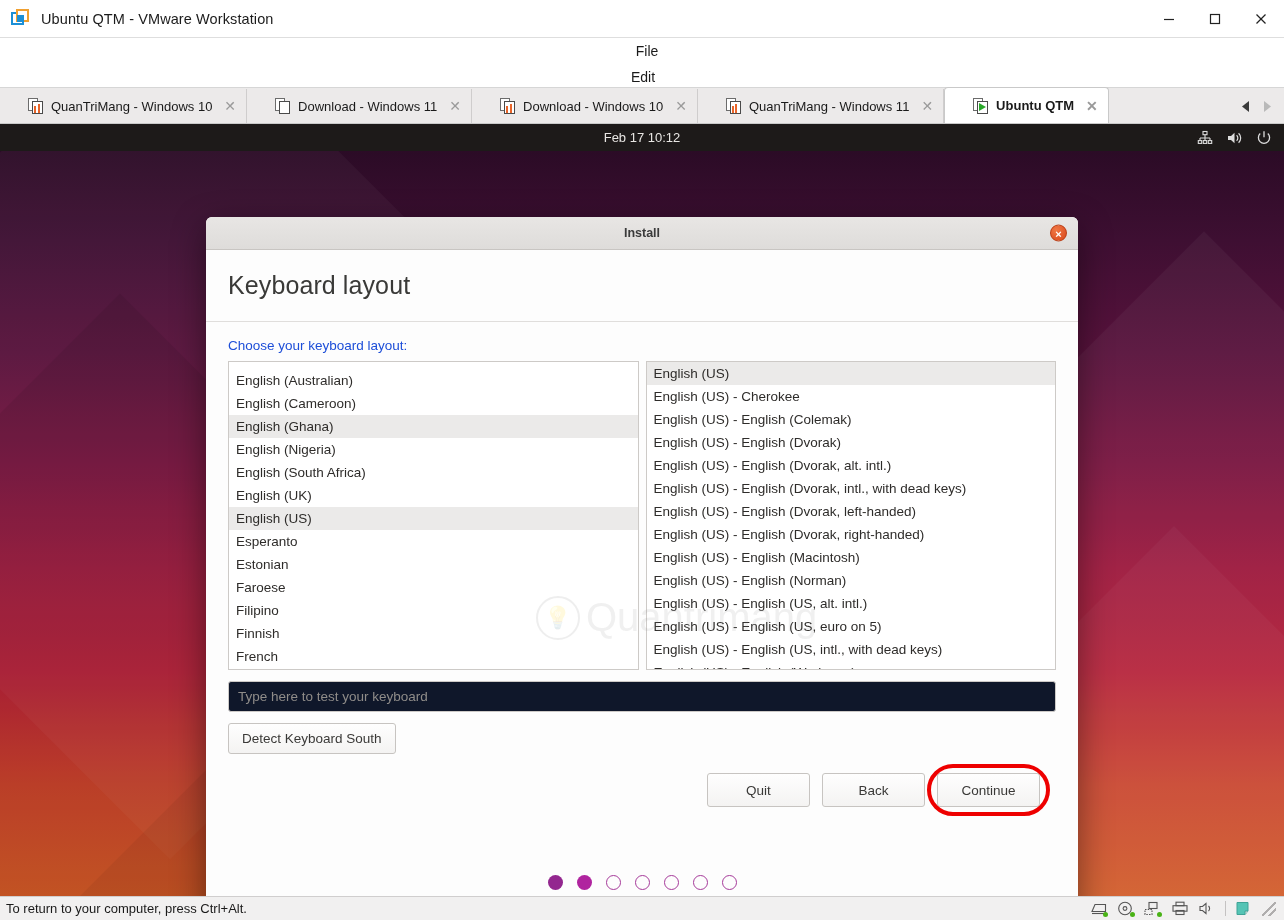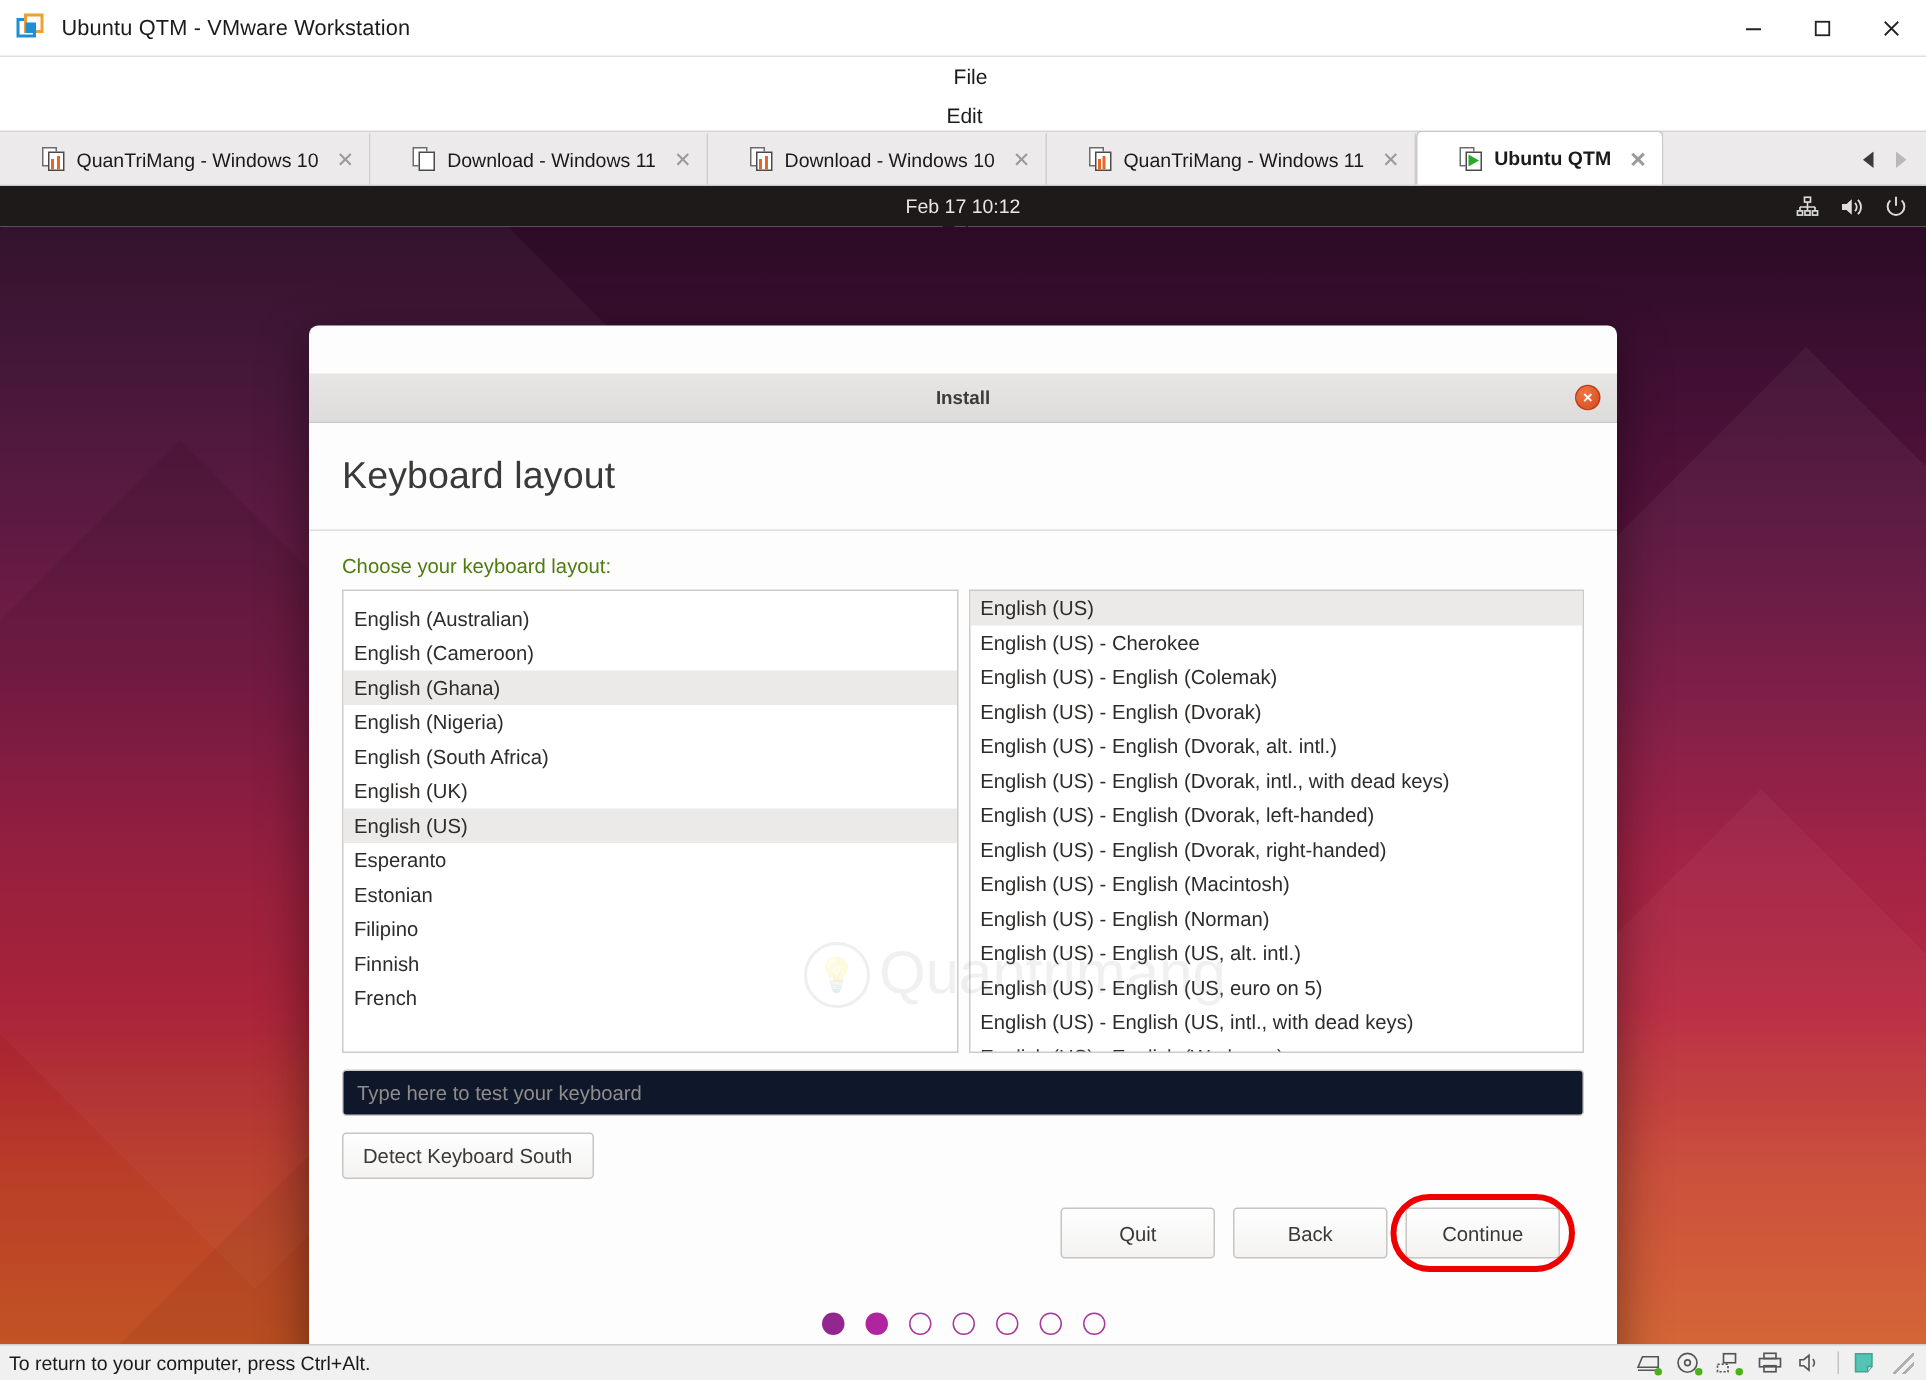--- a/index.html
+++ b/index.html
@@ -161,21 +161,20 @@
     border-radius: 6px 6px 0 0;
     display: flex; flex-direction: column;
     overflow: hidden;
   }
   .install-titlebar {
     height: 33px; flex: 0 0 33px;
     background: linear-gradient(180deg, #e8e6e4 0%, #dedcda 100%);
     border-bottom: 1px solid #c8c5c2;
     display: flex; align-items: center; justify-content: center;
     position: relative;
-    margin-top: 32px;
   }
   .install-title { font-size: 12.5px; font-weight: bold; color: #3b3b3b; }
   .install-close {
     position: absolute; right: 11px; top: 50%; transform: translateY(-50%);
     width: 17px; height: 17px; border-radius: 50%;
     background: radial-gradient(circle at 35% 30%, #f07845, #d8461a);
     color: #fff; font-size: 11px; font-weight: bold;
     display: flex; align-items: center; justify-content: center;
     border: 1px solid #bb3d14;
   }
@@ -185,21 +184,21 @@
     display: flex; align-items: center; padding: 0 22px;
     background: #fdfdfd;
   }
   .install-head h1 {
     font-size: 25px; font-weight: normal; color: #3a3a38; letter-spacing: .1px;
   }
   .install-body {
     flex: 1; padding: 16px 22px 0 22px; position: relative;
     display: flex; flex-direction: column;
   }
-  .choose-label { font-size: 13.5px; color: #4d7c0f; margin-bottom: 8px; }
+  .choose-label { font-size: 13.5px; color: #1d4ed8; margin-bottom: 8px; }
 
   .lists { display: flex; gap: 7px; height: 309px; }
   .listbox {
     flex: 1; border: 1px solid #cdcac7; background: #fff;
     overflow: hidden; position: relative;
   }
   .listbox .inner { position: absolute; left: 0; width: 100%; }
   .lb-left .inner { top: -16px; }
   .lb-right .inner { top: 0px; }
   .row {
@@ -551,20 +550,21 @@
                 <div class="row partial-top">&nbsp;</div>
                 <div class="row">English (Australian)</div>
                 <div class="row">English (Cameroon)</div>
                 <div class="row sel">English (Ghana)</div>
                 <div class="row">English (Nigeria)</div>
                 <div class="row">English (South Africa)</div>
                 <div class="row">English (UK)</div>
                 <div class="row sel">English (US)</div>
                 <div class="row">Esperanto</div>
                 <div class="row">Estonian</div>
+                <div class="row">Faroese</div>
                 <div class="row">Filipino</div>
                 <div class="row">Finnish</div>
                 <div class="row">French</div>
                 <div class="row">&nbsp;</div>
               </div>
             </div>
 
             <div class="listbox lb-right">
               <div class="inner">
                 <div class="row sel">English (US)</div>

